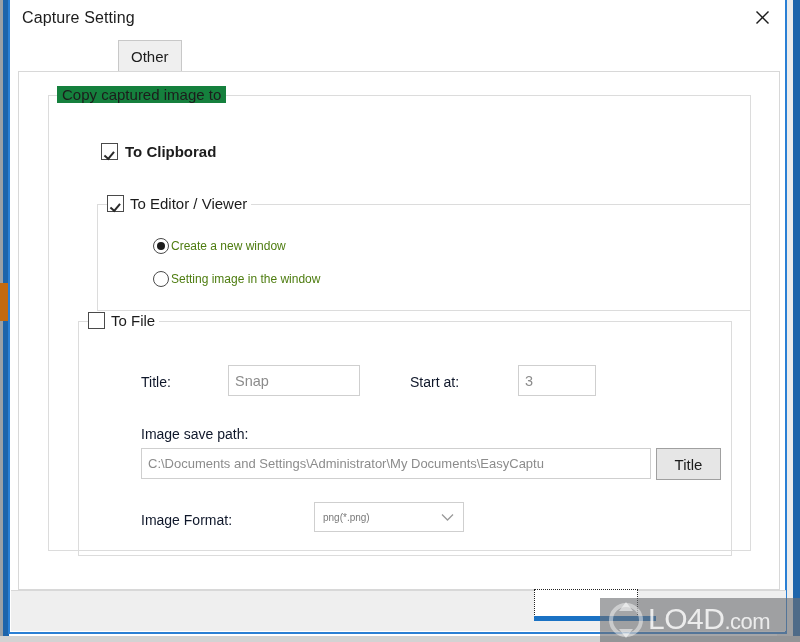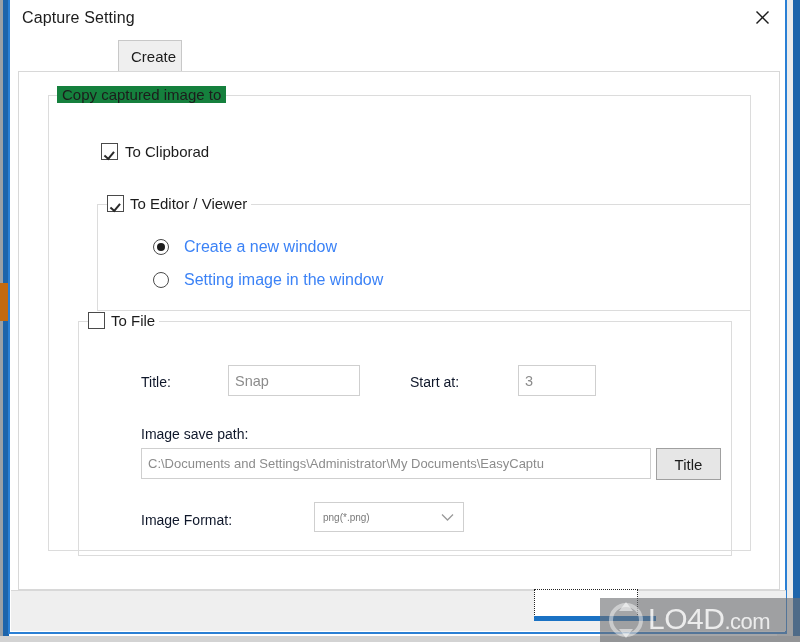--- a/index.html
+++ b/index.html
@@ -151,30 +151,31 @@
   }
 
   .cb-row {
     position: absolute;
     display: flex; align-items: center;
     gap: 7px;
     font-size: 15px;
     color: #1c1c1c;
     cursor: pointer;
     white-space: nowrap;
+    font-weight: bold;
   }
   #row-to-clipboard { left: 52px; top: 47px; }
 
   
   .radio-row {
     position: absolute;
     display: flex; align-items: center;
-    gap: 15px;
-    font-size: 16px;
-    color: #3b82f6;
+    gap: 2px;
+    font-size: 12px;
+    color: #4d7c0f;
     cursor: pointer;
     white-space: nowrap;
   }
   .radio {
     width: 16px; height: 16px;
     border: 1px solid #4a4a4a;
     border-radius: 50%;
     background: #ffffff;
     position: relative;
     flex: none;
@@ -325,21 +326,21 @@
       <div id="close-button">
         <svg width="15" height="15" viewBox="0 0 15 15" aria-hidden="true">
           <line x1="1.5" y1="1.5" x2="13.5" y2="13.5" stroke="#1c1c1c" stroke-width="1.4"></line>
           <line x1="13.5" y1="1.5" x2="1.5" y2="13.5" stroke="#1c1c1c" stroke-width="1.4"></line>
         </svg>
       </div>
     </div>
 
     <div id="tabstrip">
       <div class="tab" id="tab-other">
-        <span>Create</span>
+        <span>Other</span>
       </div>
     </div>
 
     <div id="tabpage">
 
       <div class="groupbox" id="group-copy-to">
         <div class="group-label">Copy captured image to</div>
 
         <div class="cb-row" id="row-to-clipboard">
           <span class="checkbox checked"></span>

